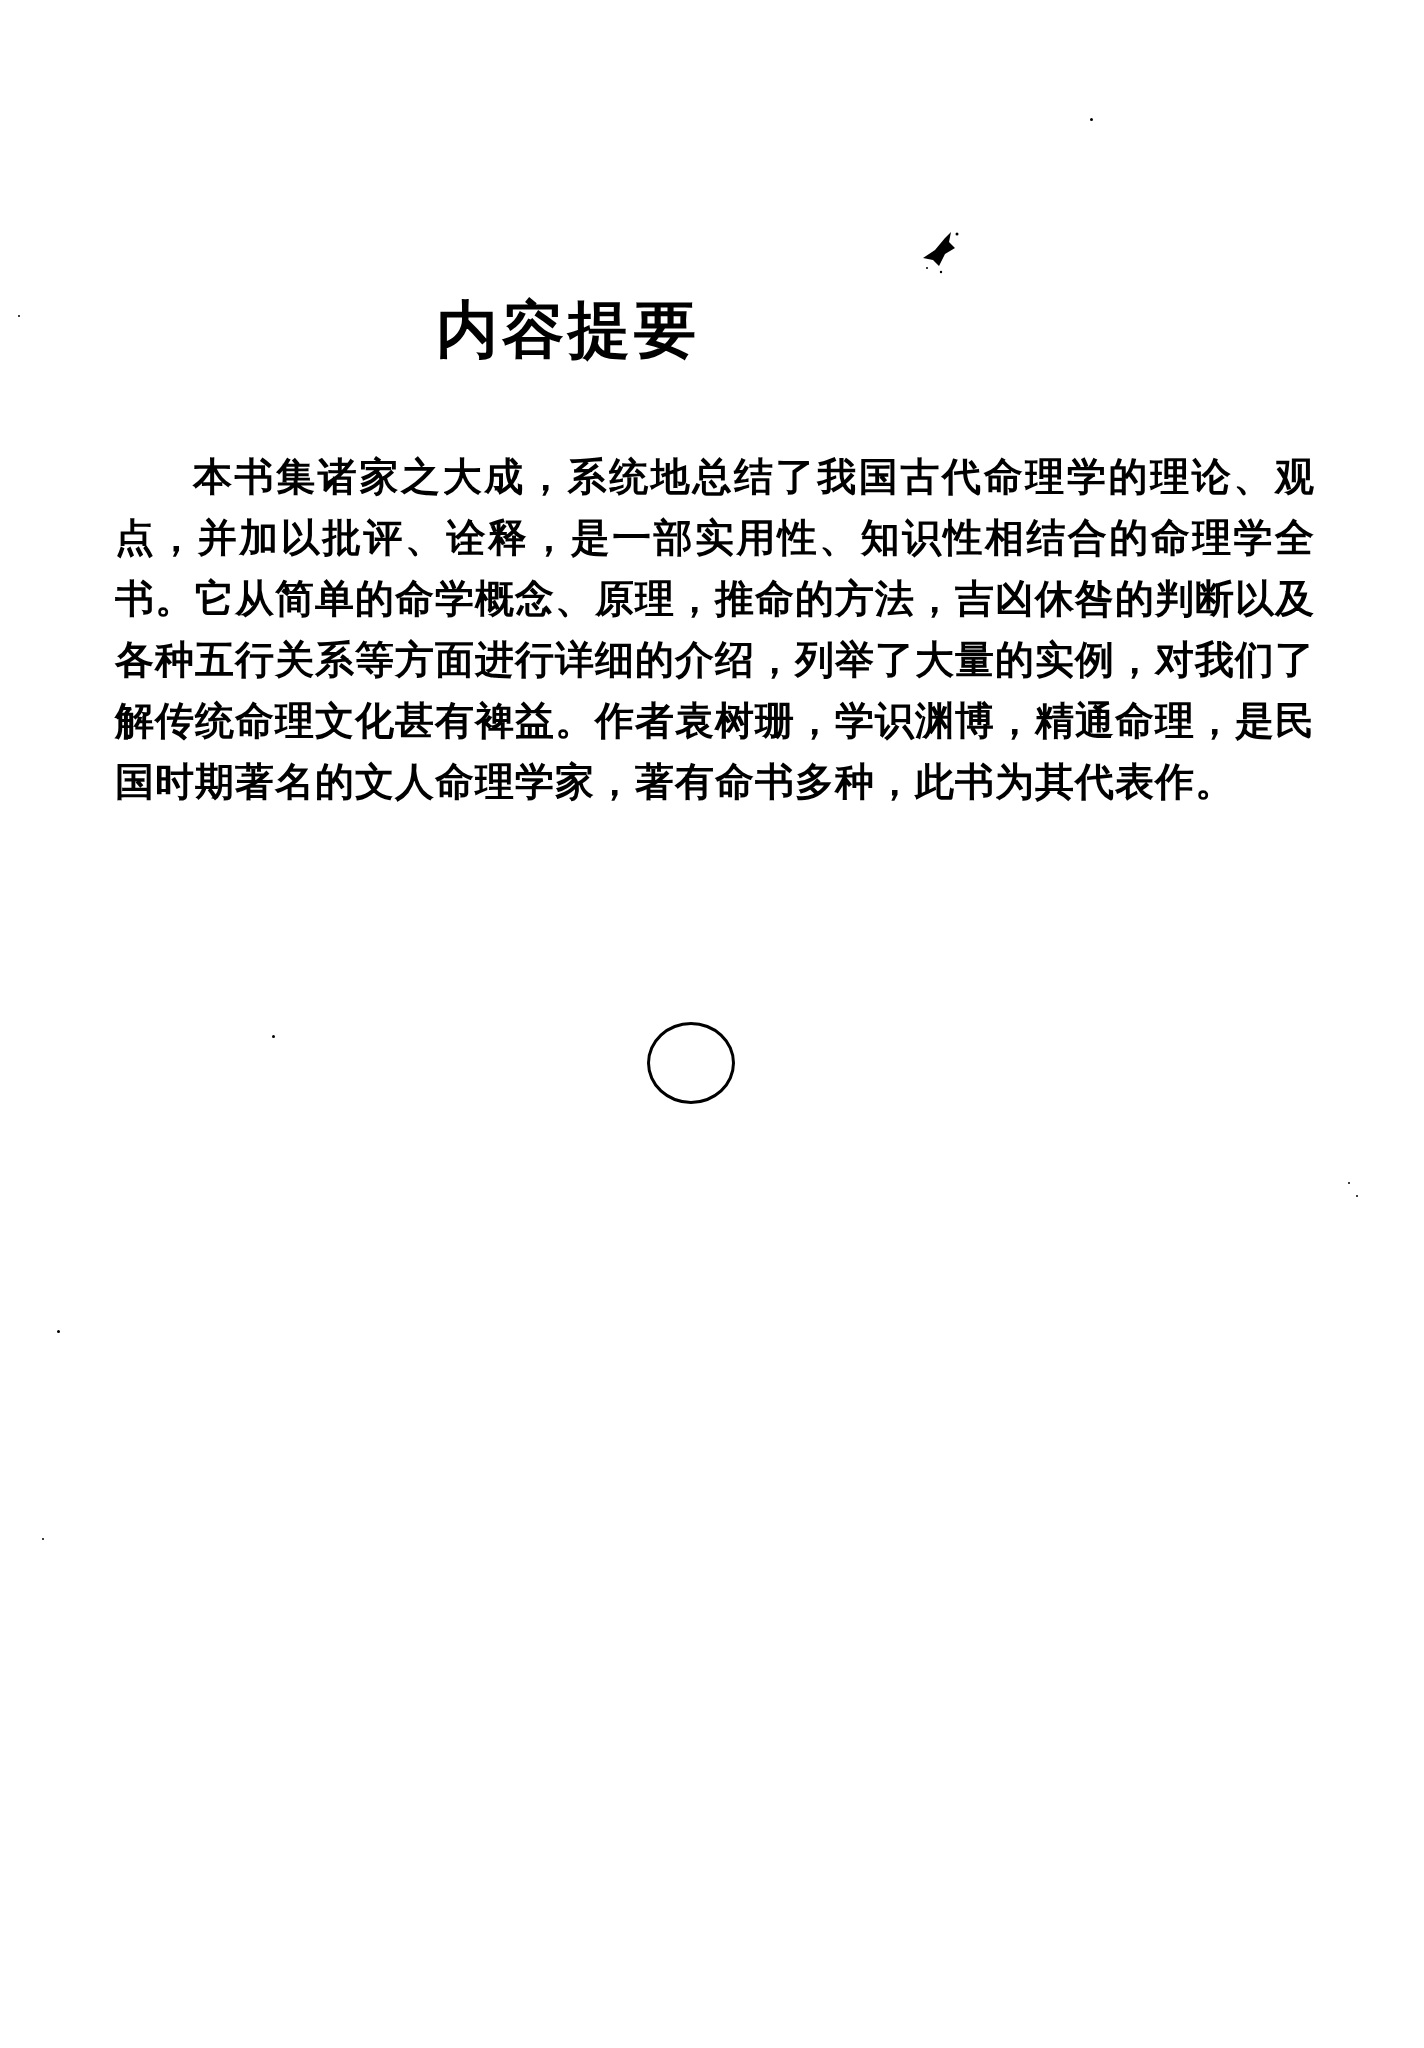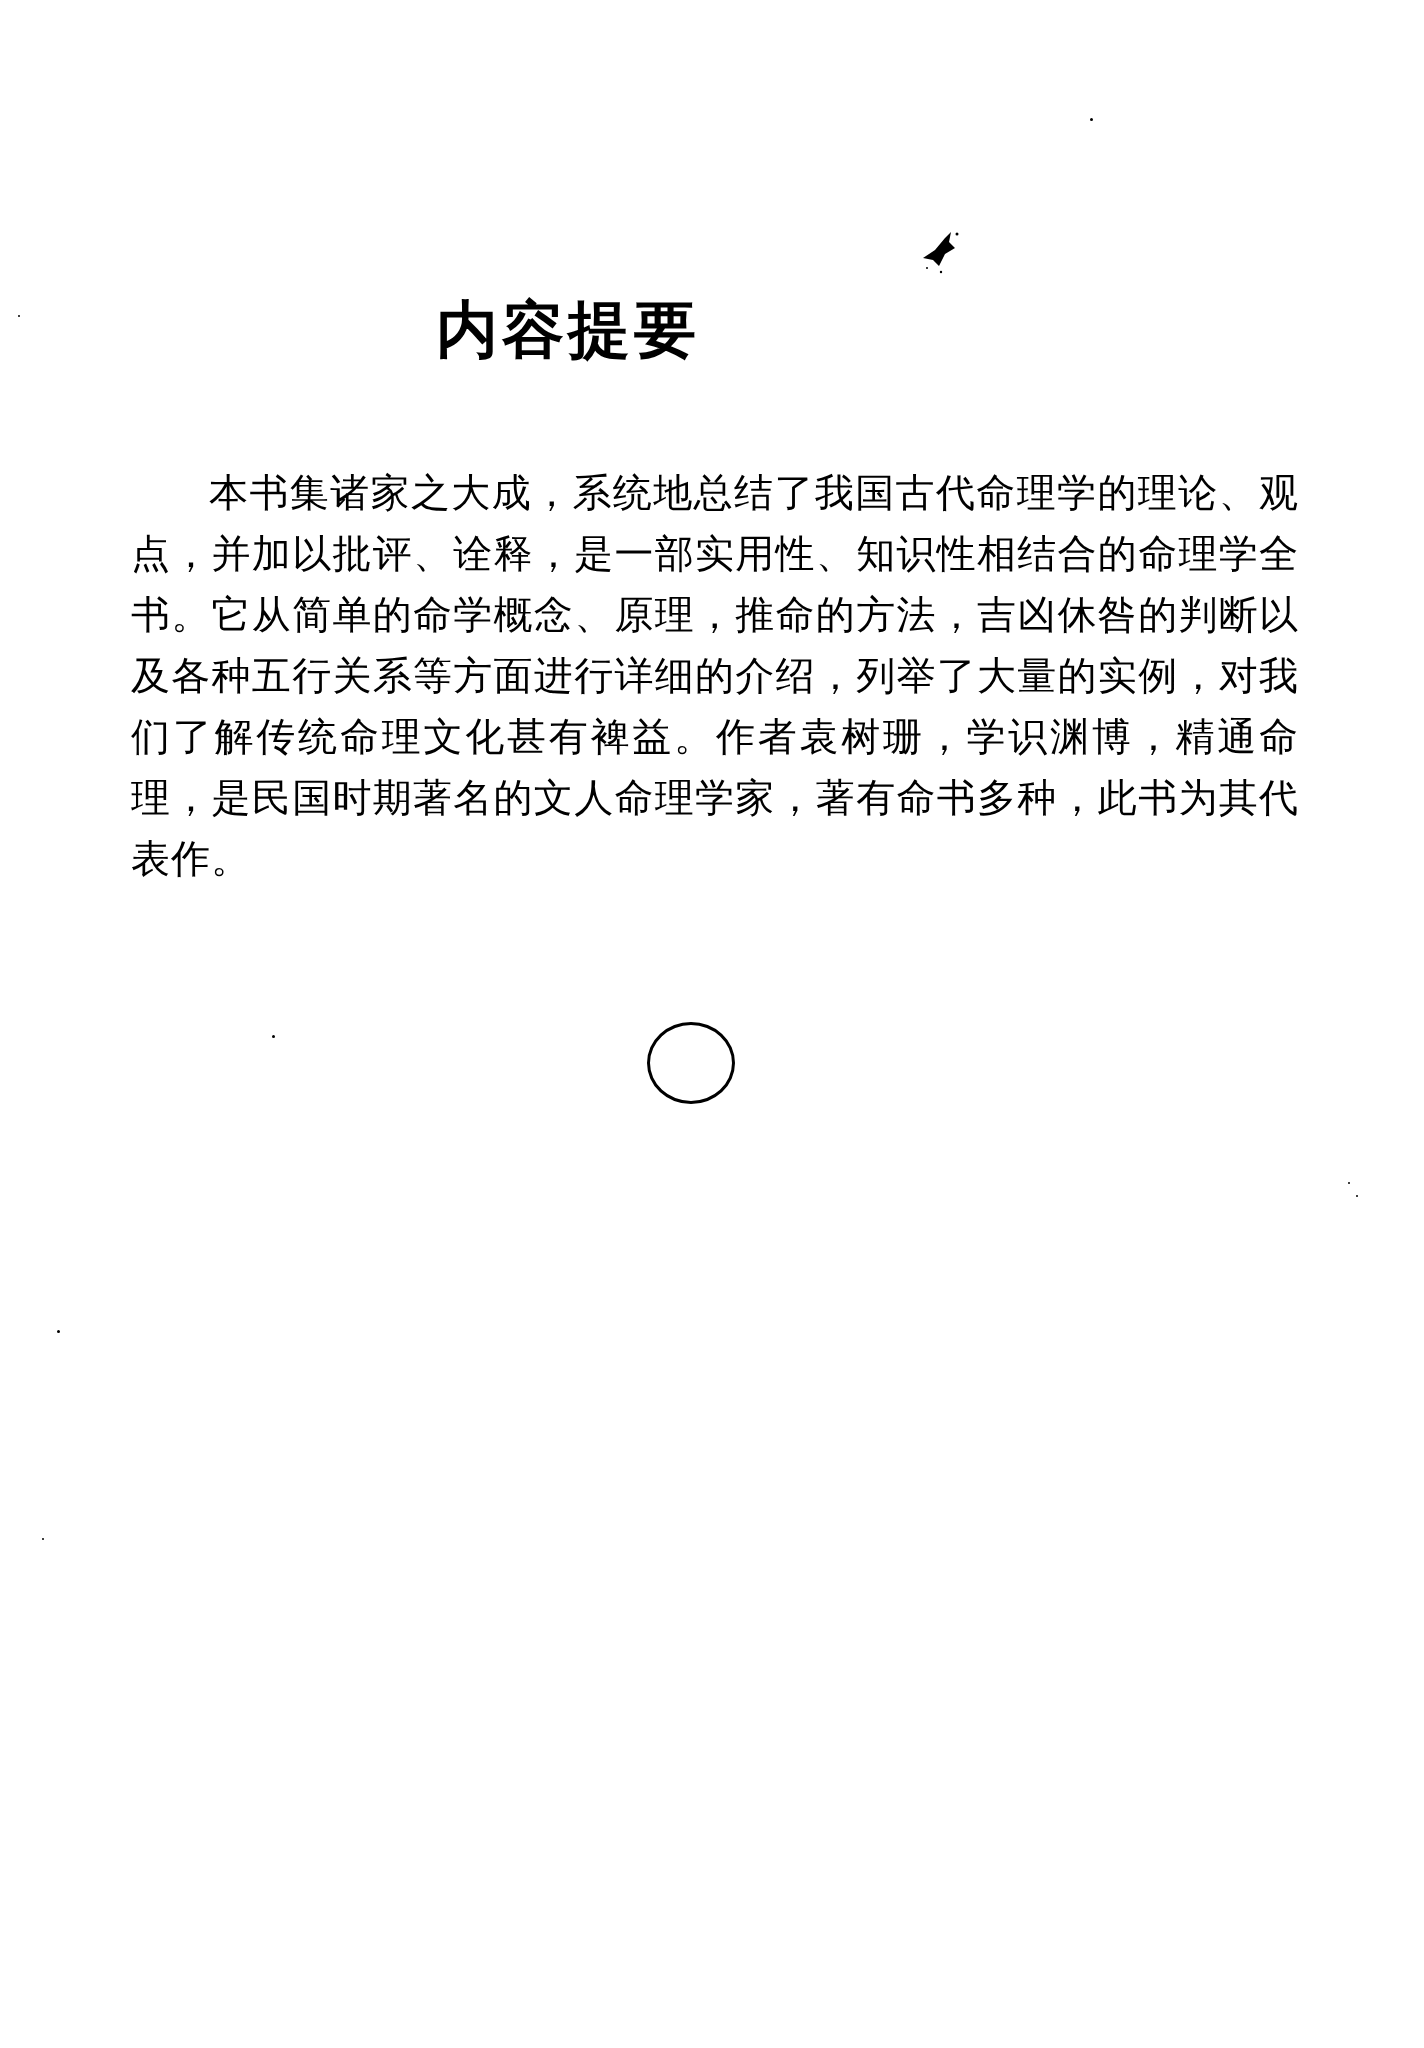--- a/index.html
+++ b/index.html
@@ -7,21 +7,21 @@
     .page-title {
       position: absolute; left: 0; width: 1136px; top: 290px;
       text-align: center; font-family: "DejaVu Sans", sans-serif;
       font-weight: bold; font-size: 62px; letter-spacing: 4px; line-height: 80px;
     }
     .summary {
       position: absolute; left: 115px; width: 1200px; top: 446px;
       font-family: "DejaVu Serif", serif; font-size: 39px; line-height: 61px;
       text-align: justify; letter-spacing: 1px;
     }
-    .summary p { margin: 16px; text-indent: 78px; }
+    .summary p { margin: 0; text-indent: 78px; font-weight: bold; }
     .ornament {
       position: absolute; left: 647px; top: 1022px; width: 88px; height: 82px;
       border: 3px solid #000; border-radius: 50%; box-sizing: border-box;
     }
     .speck { position: absolute; background: #000; border-radius: 50%; }
     .ink-blot { position: absolute; left: 915px; top: 228px; width: 50px; height: 50px; }
   </style>
 </head>
 <body>
 

